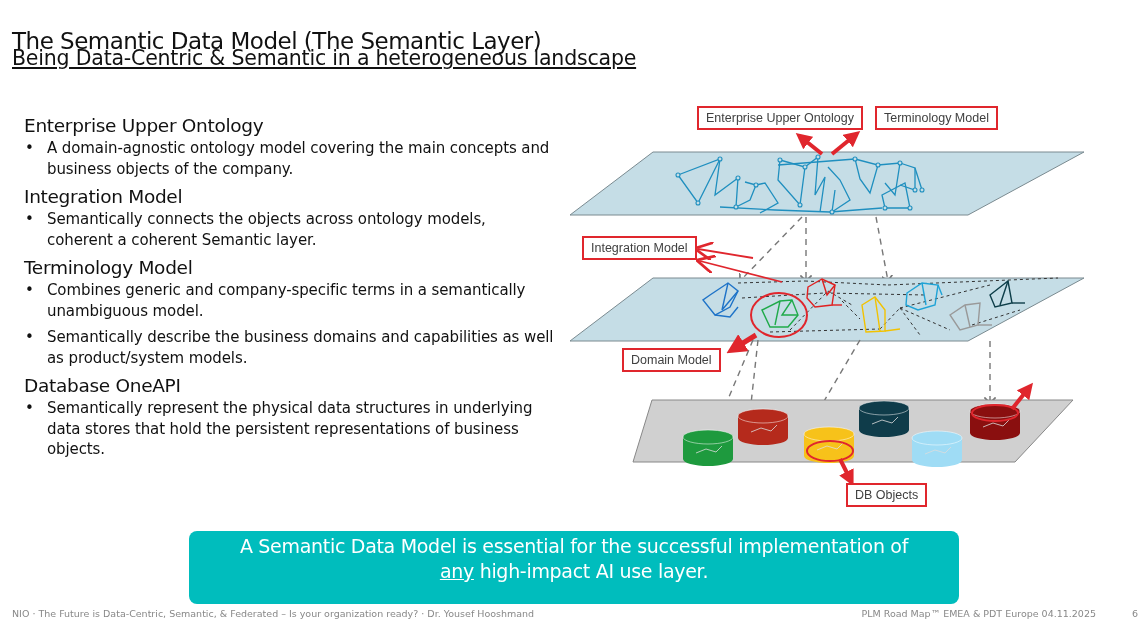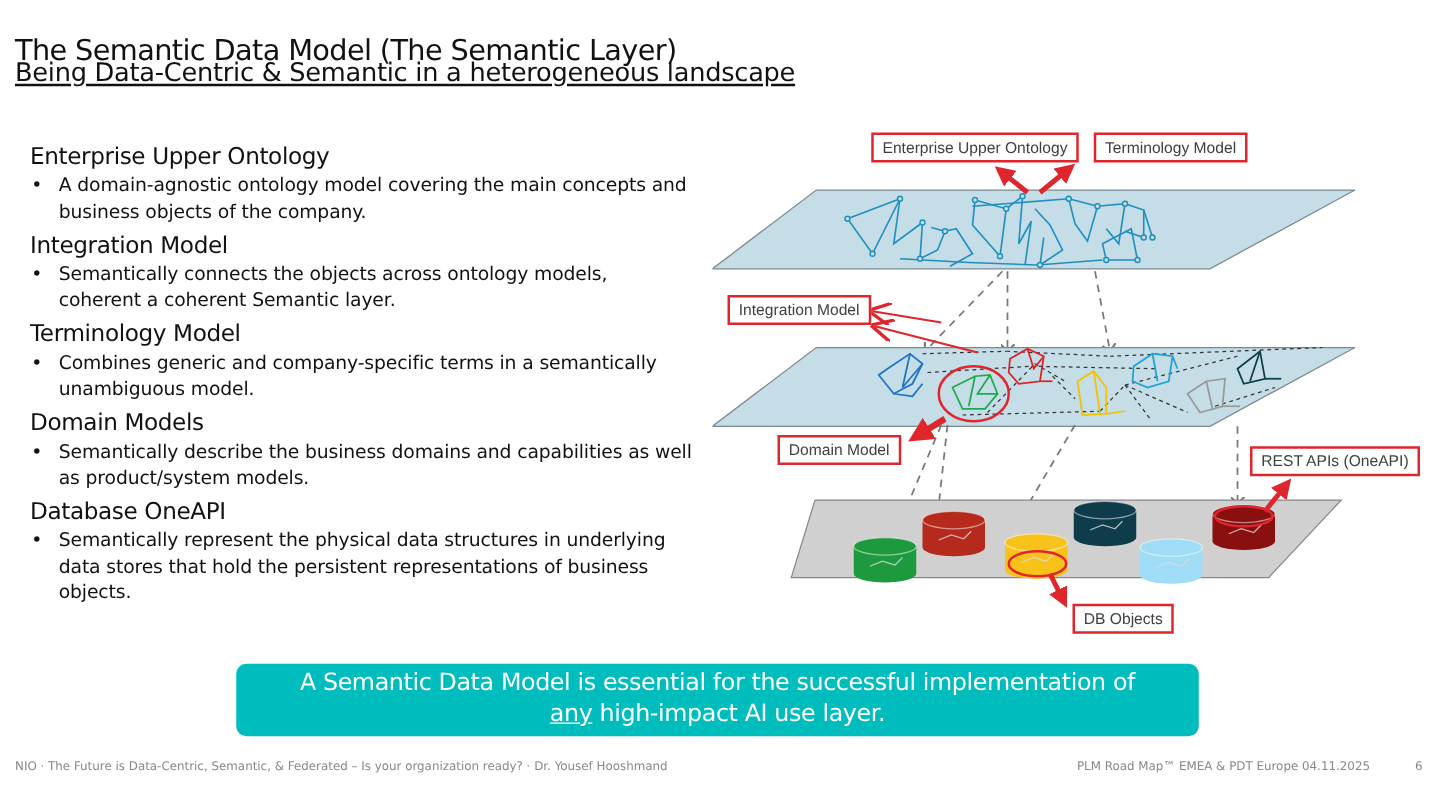--- a/index.html
+++ b/index.html
@@ -24,21 +24,21 @@
   .bullet { display: flex; font-size: 15px; line-height: 20.5px; color: #111; letter-spacing: -0.1px; }
   .bullet .dot { width: 22px; flex: none; padding-left: 1px; }
   .bullet .txt { flex: 1; }
   .diagram { position: absolute; left: 570px; top: 95px; width: 570px; height: 420px; }
   .label-box {
     position: absolute; border: 2px solid #e0262d; background: #fff;
     font-family: "Liberation Sans", sans-serif; font-size: 12.5px; color: #404040;
     padding: 3px 7px; white-space: nowrap;
   }
   .callout {
-    position: absolute; left: 189px; top: 531px; width: 770px; height: 58px;
+    position: absolute; left: 189px; top: 531px; width: 770px; height: 73px;
     background: #00bdbd; border-radius: 8px; color: #fff; text-align: center;
     font-size: 19px; line-height: 25px; padding-top: 3px; box-sizing: border-box; letter-spacing: -0.3px;
   }
   .callout u { text-decoration: underline; text-align: center; }
   .footer-left {
     position: absolute; left: 12px; top: 608px; font-size: 9.5px; color: #888; white-space: nowrap;
   }
   .footer-right {
     position: absolute; right: 50px; top: 608px; font-size: 9.5px; color: #888; white-space: nowrap; margin-left: 32px;
   }
@@ -68,21 +68,20 @@
       </div>
   </div>
   <div class="section">
     <h3>Terminology Model</h3>
     <div class="bullet">
         <span class="dot">•</span>
         <span class="txt">Combines generic and company-specific terms in a semantically unambiguous model.</span>
       </div>
   </div>
   <div class="section">
-    <h3>Domain Models</h3>
     <div class="bullet">
         <span class="dot">•</span>
         <span class="txt">Semantically describe the business domains and capabilities as well as product/system models.</span>
       </div>
   </div>
   <div class="section">
     <h3>Database OneAPI</h3>
     <div class="bullet">
         <span class="dot">•</span>
         <span class="txt">Semantically represent the physical data structures in underlying data stores that hold the persistent representations of business objects.</span>
@@ -260,22 +259,21 @@
     <ellipse cx="260" cy="356" rx="23" ry="10" fill="none" stroke="#e0262d" stroke-width="2"></ellipse>
     <ellipse cx="425" cy="318" rx="23" ry="8" fill="none" stroke="#e0262d" stroke-width="2"></ellipse>
     <line x1="270" y1="364" x2="280" y2="384" stroke="#e0262d" stroke-width="4" marker-end="url(#redhead)"></line>
     <line x1="442" y1="314" x2="458" y2="294" stroke="#e0262d" stroke-width="4" marker-end="url(#redhead)"></line>
   </svg>
 
   <div class="label-box" style="left:127px; top:11px;">Enterprise Upper Ontology</div>
   <div class="label-box" style="left:305px; top:11px;">Terminology Model</div>
   <div class="label-box" style="left:12px; top:141px;">Integration Model</div>
   <div class="label-box" style="left:52px; top:253px;">Domain Model</div>
-  <div class="label-box" style="left:430px; top:262px;">REST APIs (OneAPI)</div>
-  <div class="label-box" style="left:288px; top:388px;">DB Objects</div>
+  <div class="label-box" style="left:276px; top:388px;">DB Objects</div>
 </div>
 
 <div class="callout">
   <div>A Semantic Data Model is essential for the successful implementation of</div>
   <div><u>any</u><span> high-impact AI use layer.</span></div>
 </div>
 
 <div class="footer-left">NIO · The Future is Data-Centric, Semantic, &amp; Federated – Is your organization ready? · Dr. Yousef Hooshmand</div>
 <div class="footer-right">PLM Road Map™ EMEA &amp; PDT Europe 04.11.2025</div>
 <div class="page-num">6</div>

